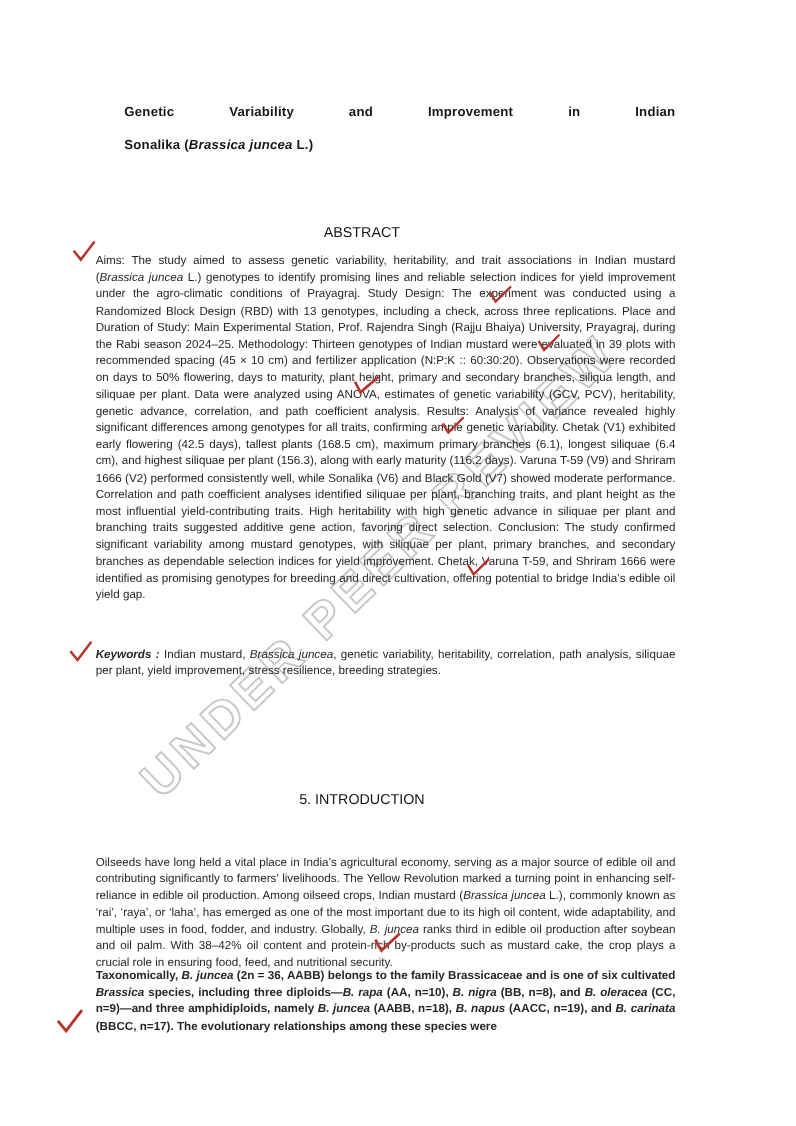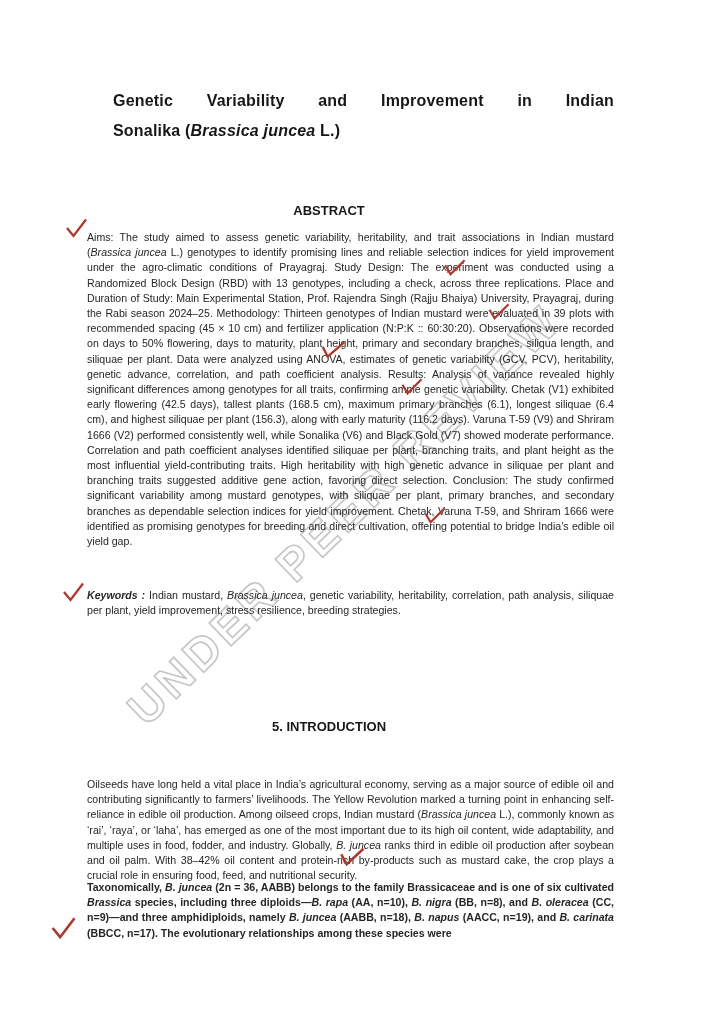--- a/index.html
+++ b/index.html
@@ -16,38 +16,38 @@
   .watermark-svg {
     position: absolute;
     left: 0; top: 0;
     width: 724px; height: 1024px;
     pointer-events: none;
   }
   .paper-title {
     position: absolute;
     left: 113px; top: 86px; width: 501px;
     margin: 0;
-    font-size: 16px;
+    font-size: 12px;
     font-weight: bold;
     line-height: 30px;
     color: #171717;
     letter-spacing: 0.2px;
   }
   .paper-title .tline1 {
     display: block;
     text-align: justify;
     text-align-last: justify;
     word-spacing: 3px;
   }
   .paper-title .tline2 { display: block; }
   .section-heading {
     position: absolute;
     left: 87px; width: 484px;
     text-align: center;
-    font-weight: bold;
+    font-weight: normal;
     font-size: 13px;
     color: #171717;
   }
   #abstract-heading { top: 203px; }
   #introduction-heading { top: 719px; }
   .para {
     position: absolute;
     left: 87px; width: 527px;
     font-size: 10.6px;
     line-height: 15.2px;

